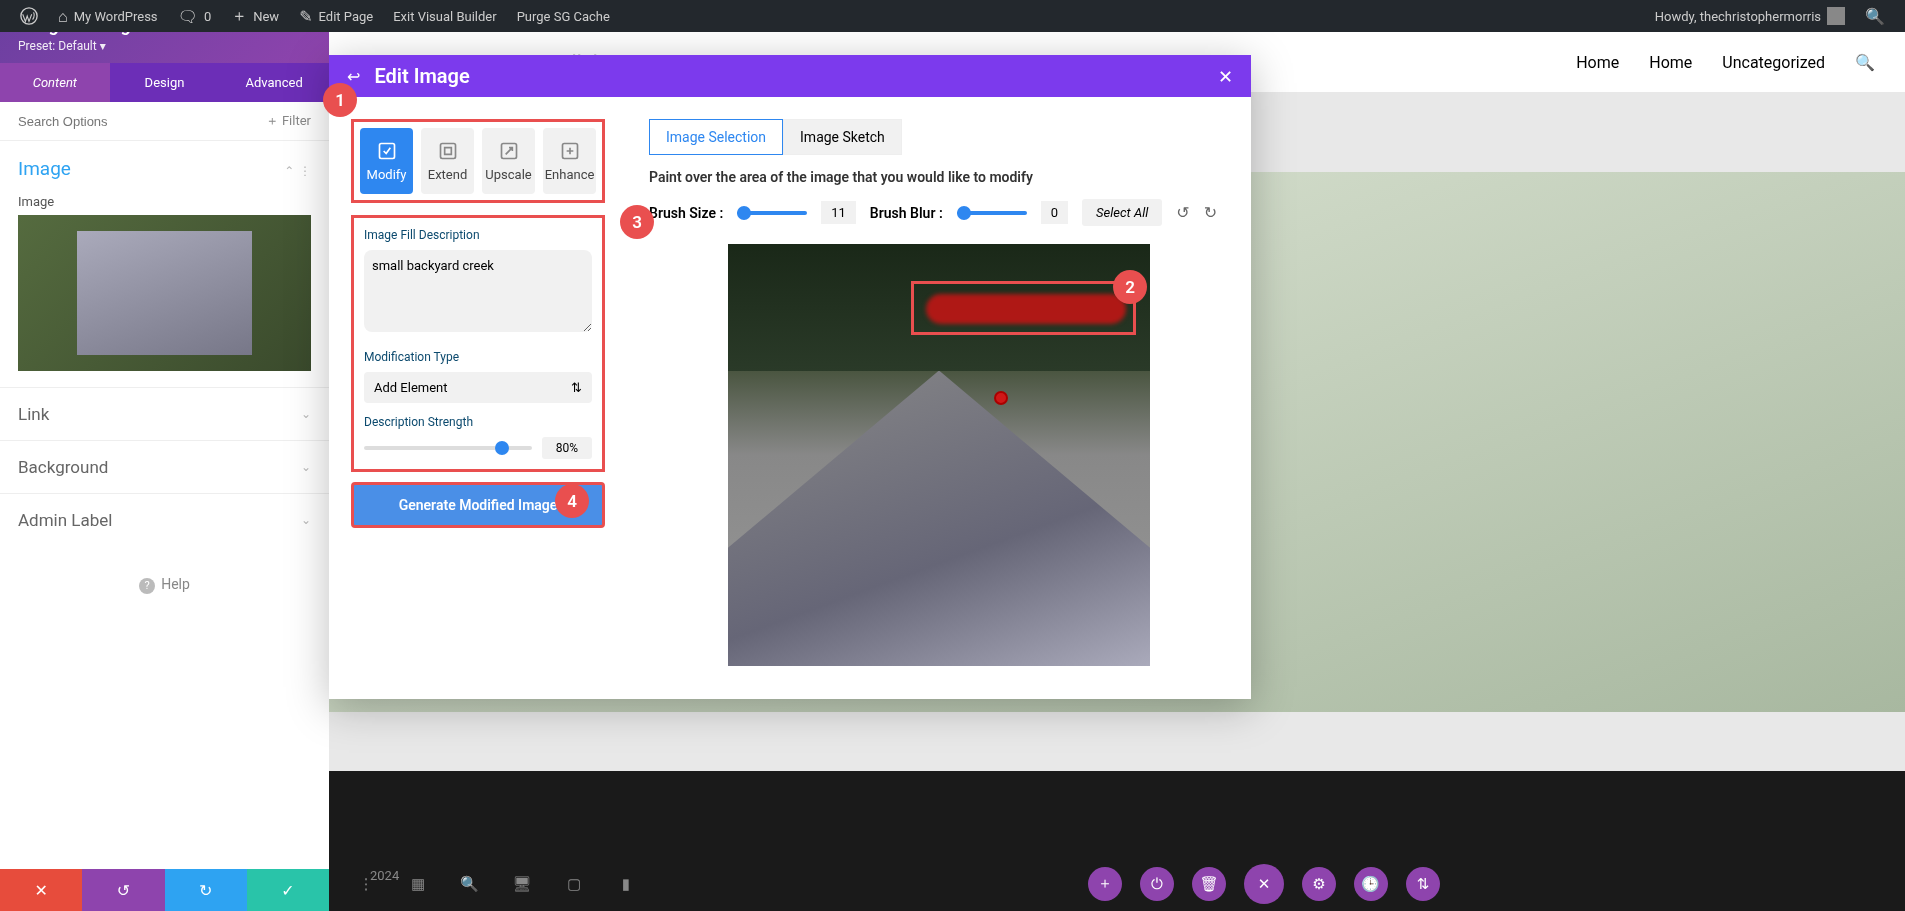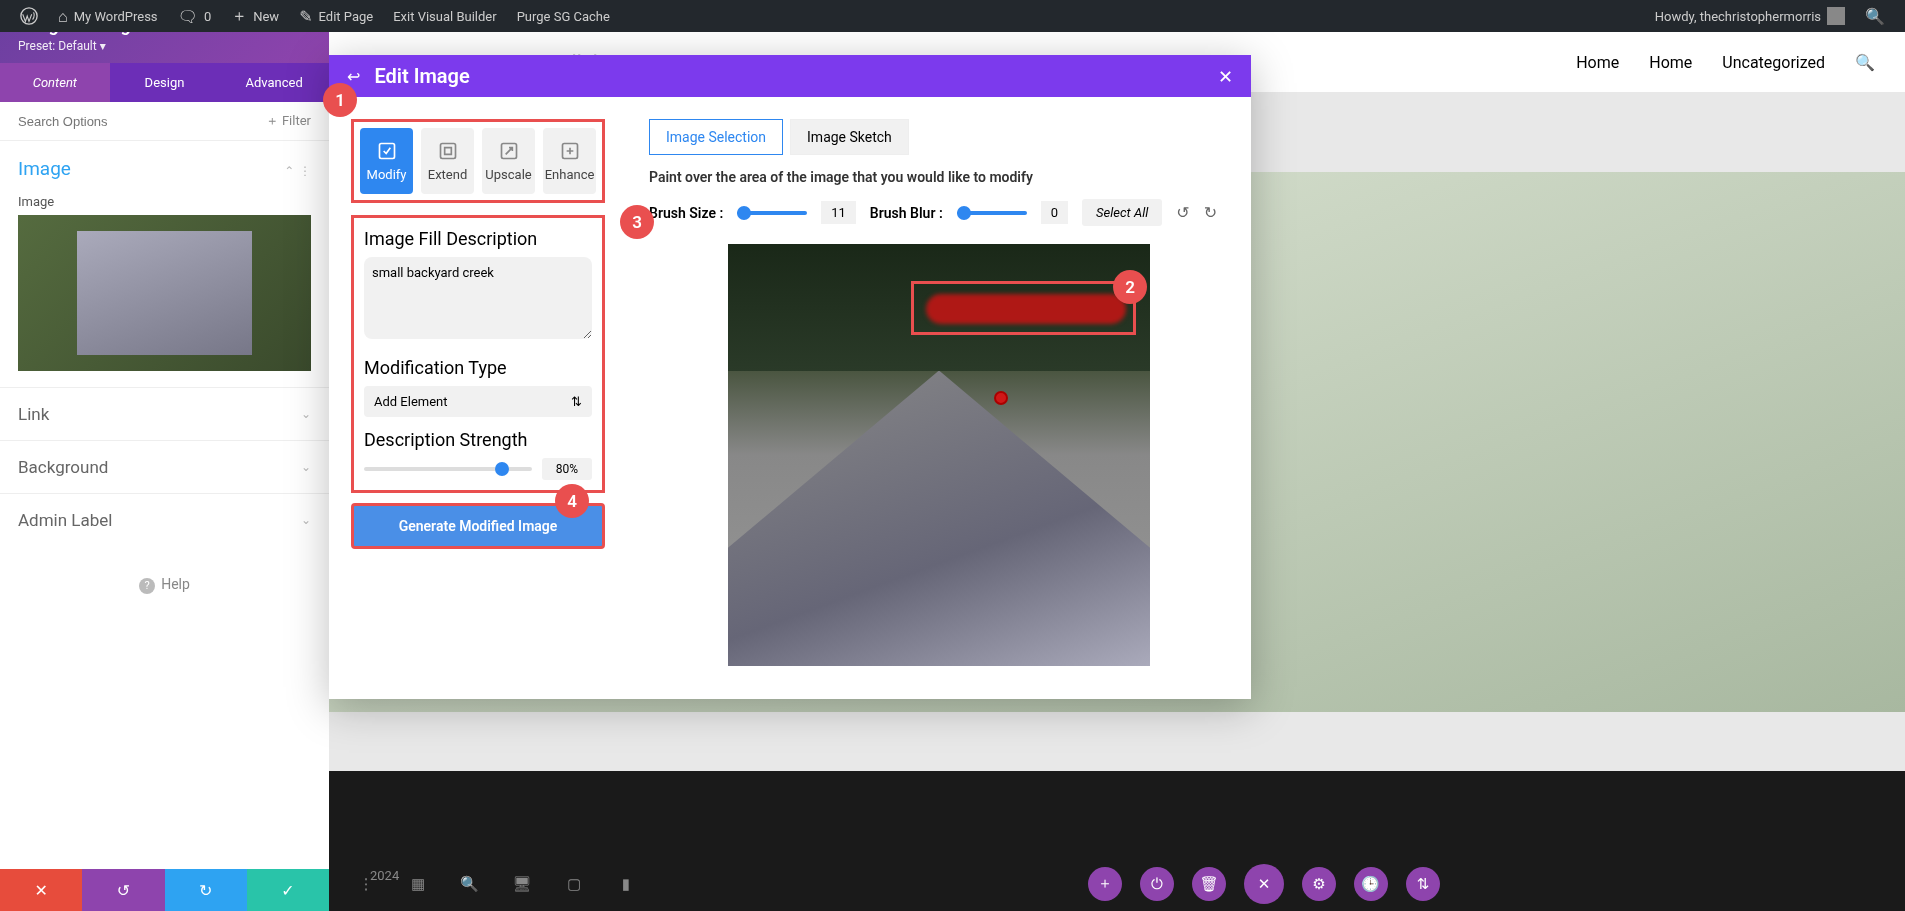--- a/index.html
+++ b/index.html
@@ -79,32 +79,32 @@
 .edit-left { width: 298px; padding: 22px; }
 .edit-right { flex: 1; padding: 22px; }
 
 
 .action-group { display: flex; gap: 8px; position: relative; border: 3px solid #e94f4f; padding: 6px; margin-bottom: 12px; }
 .action-btn { flex: 1; height: 66px; background: #f1f1f1; border-radius: 4px; display: flex; flex-direction: column; align-items: center; justify-content: center; gap: 6px; font-size: 13px; color: #444; cursor: pointer; }
 .action-btn.active { background: #2e87f0; color: #fff; }
 .action-btn svg { width: 20px; height: 20px; }
 
 .form-section { border: 3px solid #e94f4f; padding: 10px; margin-bottom: 10px; position: relative; }
-.form-label { font-size: 18px; color: #000000; margin-bottom: 8px; display:block; }
+.form-label { font-size: 12px; color: #0c4a6e; margin-bottom: 8px; display:block; }
 .textarea { width: 100%; height: 82px; background: #f1f1f1; border: none; border-radius: 8px; padding: 8px; font-size: 13px; resize: vertical; font-family: inherit; }
 .select-wrap { background: #f1f1f1; border-radius: 4px; padding: 8px 10px; font-size: 13px; display:flex;justify-content:space-between;align-items:center; margin-bottom:12px;}
 .slider-row { display: flex; align-items: center; gap: 10px; margin-top:8px;}
 .slider-track { flex: 1; height: 4px; background: #ddd; position: relative; border-radius: 2px; }
 .slider-thumb { position: absolute; width: 14px; height: 14px; background: #2e87f0; border-radius: 50%; top: -5px; }
 .slider-val { background: #f1f1f1; padding: 4px 12px; font-size: 12px; border-radius: 3px; min-width:50px;text-align:center;}
 
 .generate-btn { width: 100%; padding: 12px; background: #4a8fe7; color: #fff; text-align: center; border-radius: 4px; font-size: 14px; font-weight: 600; cursor: pointer; border: 3px solid #e94f4f; }
 
 
-.tab-row { display: flex; gap: 7px; margin-bottom: 14px; }
+.tab-row { display: flex; gap: 0; margin-bottom: 14px; }
 .itab { padding: 9px 16px; font-size: 14px; border: 1px solid #ddd; background: #fff; cursor: pointer; }
 .itab.active { color: #2e87f0; border-color: #2e87f0; }
 .itab:not(.active) { background: #f1f1f1; border:1px solid #eee;}
 .instruction { font-size: 14px; color: #333; font-weight:600; margin-bottom: 14px; }
 .brush-row { display: flex; align-items: center; gap: 14px; margin-bottom: 18px; font-size: 14px; }
 .brush-row .lbl { font-weight:600; }
 .mini-slider { width: 70px; height: 4px; background: #2e87f0; position: relative; border-radius: 2px; }
 .mini-slider::after { content:''; position:absolute; left:0; top:-5px; width:14px;height:14px;background:#2e87f0;border-radius:50%;}
 .mini-val { background: #f1f1f1; padding: 4px 10px; font-size: 13px; }
 .select-all-btn { background: #f1f1f1; padding: 6px 14px; font-size: 13px; cursor: pointer; border-radius:3px;font-style:italic;}

